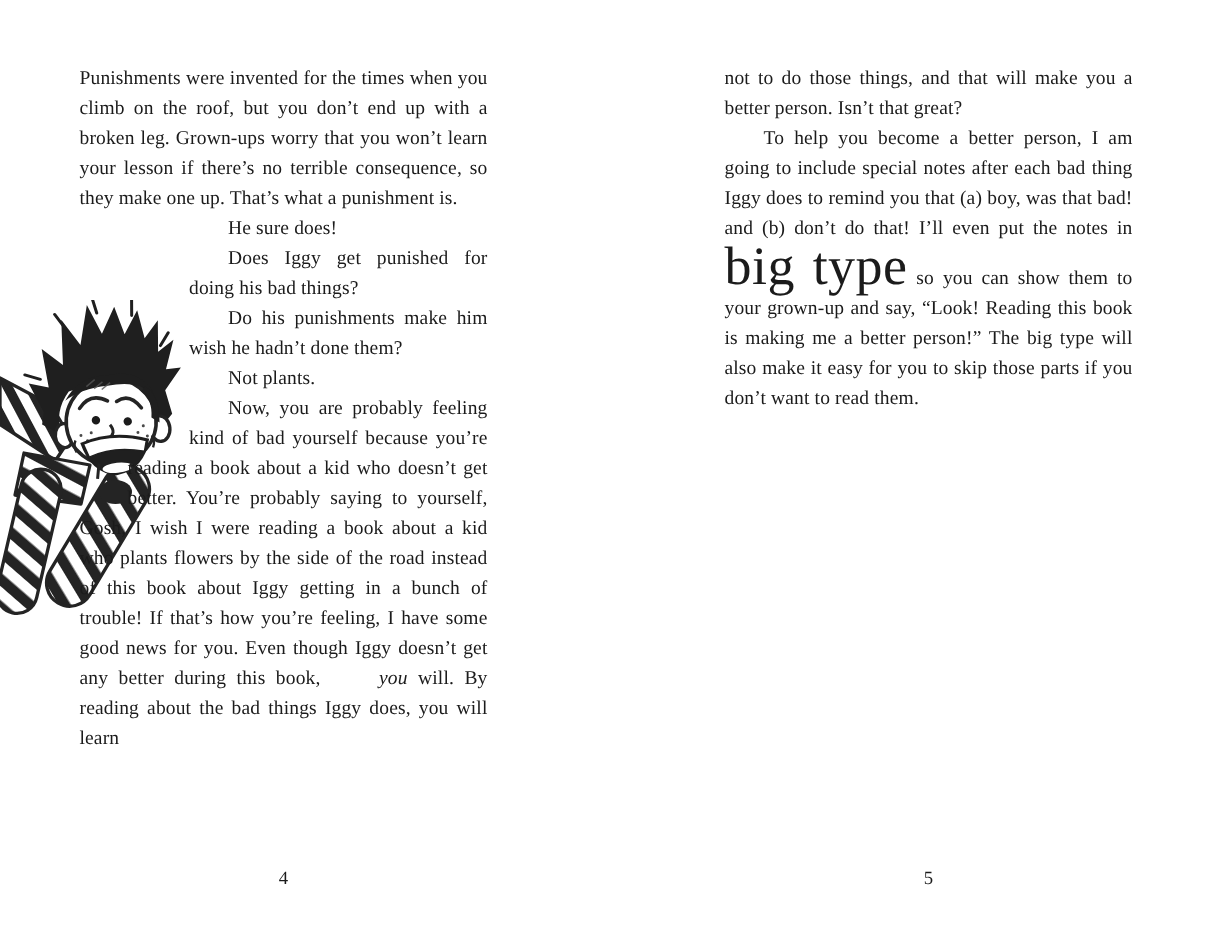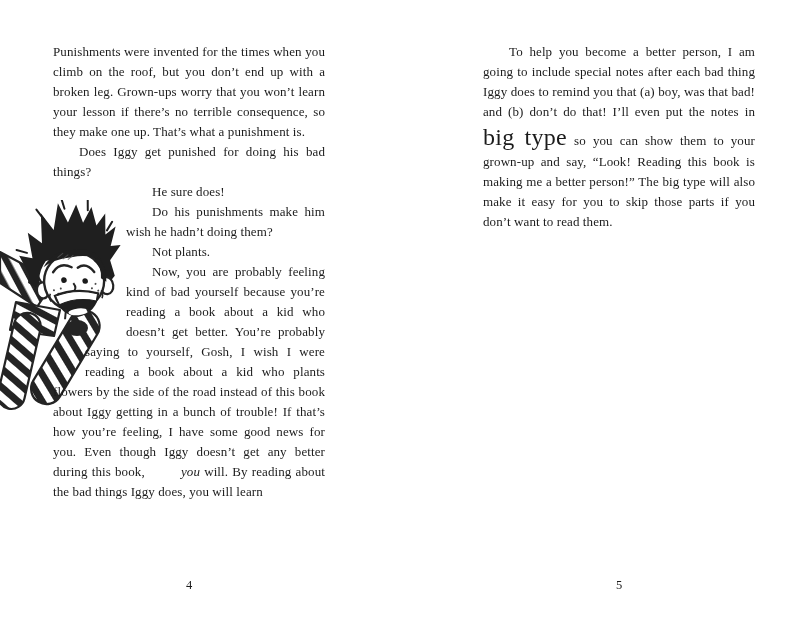--- a/index.html
+++ b/index.html
@@ -39,21 +39,21 @@
   }
   p.para { margin: 0; }
   p.para.indent { text-indent: 26px; }
   .float-spacer {
     display: block;
     float: left;
     clear: left;
   }
   .italic { font-style: italic; margin-left: 32px; }
   .big {
-    font-size: 24px;
+    font-size: 36px;
     line-height: 30px;
     letter-spacing: 0.3px;
   }
   .pagenum {
     position: absolute;
     top: 577px;
     left: 0;
     width: 100%;
     text-align: center;
     font-size: 12.5px;
@@ -139,29 +139,30 @@
       <path d="M49,91 Q47,95 49,99" fill="none" stroke="#242424" stroke-width="1.6"></path>
       <path d="M100,93 Q102,97 100,101" fill="none" stroke="#242424" stroke-width="1.6"></path>
 
       <path d="M63,108 L61,118 M84,110 L87,118" stroke="#242424" stroke-width="2" fill="none"></path>
     </g>
   </svg>
 
   <div class="page left">
     <div class="text-block" id="left-text">
         <p class="para"><span>Punishments were invented for the times when you climb on the roof, but you don’t end up with a broken leg. Grown-ups worry that you won’t learn your lesson if there’s no terrible consequence, so they make one up. That’s what a punishment is.</span></p>
+        <p class="para indent"><span class="float-spacer" style="width: 73px; height: 160px;"></span><span class="float-spacer" style="width: 32px; height: 40px;"></span><span>He sure does!</span></p>
         <p class="para indent"><span>Does Iggy get punished for doing his bad things?</span></p>
-        <p class="para indent"><span class="float-spacer" style="width: 73px; height: 160px;"></span><span class="float-spacer" style="width: 32px; height: 40px;"></span><span>He sure does!</span></p>
-        <p class="para indent"><span>Do his punishments make him wish he hadn’t doing them?</span></p>
+        <p class="para indent"><span>Do his punishments make him wish he hadn’t done them?</span></p>
         <p class="para indent"><span>Not plants.</span></p>
         <p class="para indent"><span>Now, you are probably feeling kind of bad yourself because you’re reading a book about a kid who doesn’t get better. You’re probably saying to yourself, Gosh, I wish I were reading a book about a kid who plants flowers by the side of the road instead of this book about Iggy getting in a bunch of trouble! If that’s how you’re feeling, I have some good news for you. Even though Iggy doesn’t get any better during this book, </span><span class="italic">you</span><span> will. By reading about the bad things Iggy does, you will learn</span></p>
       </div>
     <div class="pagenum">4</div>
   </div>
 
   <div class="page right">
     <div class="text-block" id="right-text">
+        <p class="para"><span>not to do those things, and that will make you a better person. Isn’t that great?</span></p>
         <p class="para indent"><span>To help you become a better person, I am going to include special notes after each bad thing Iggy does to remind you that (a) boy, was that bad! and (b) don’t do that! I’ll even put the notes in </span><span class="big">big type</span><span> so you can show them to your grown-up and say, “Look! Reading this book is making me a better person!” The big type will also make it easy for you to skip those parts if you don’t want to read them.</span></p>
       </div>
     <div class="pagenum">5</div>
   </div>
 
 </div>
 
 </body></html>

